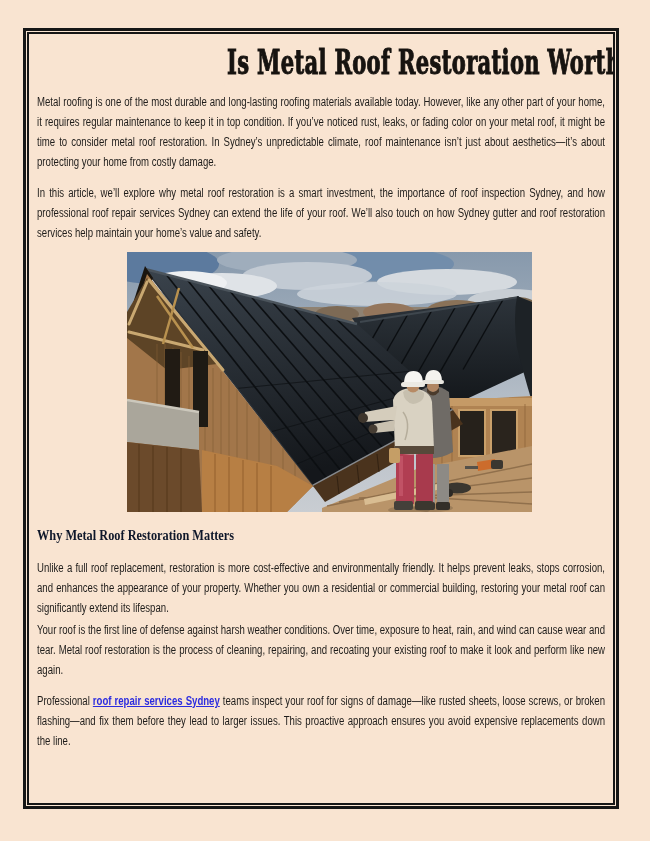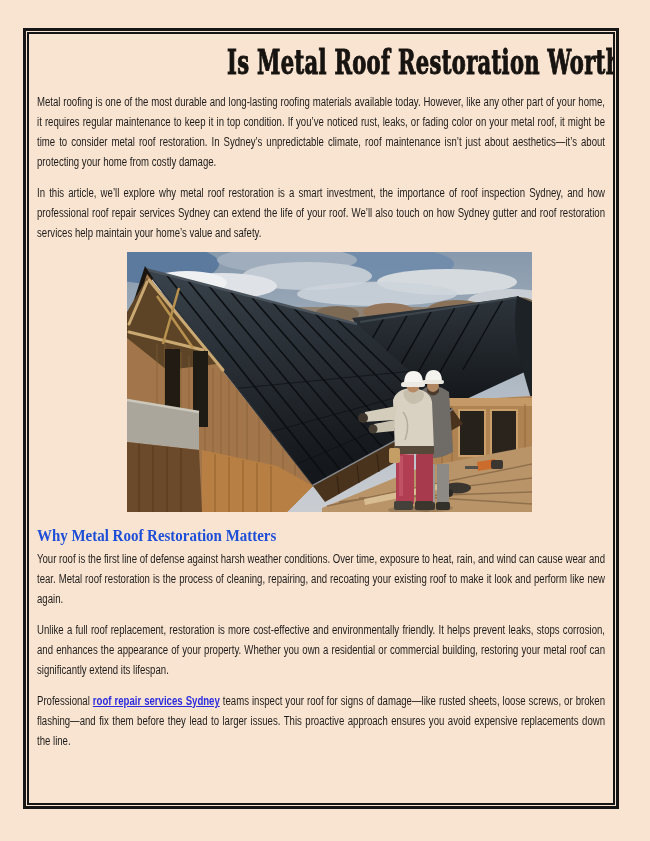--- a/index.html
+++ b/index.html
@@ -53,22 +53,22 @@
     width: 125%;
     transform: scaleX(0.8);
     transform-origin: 0 0;
     text-align: justify;
   }
   p.tight { margin-top: 2px; }
   h2.section {
     margin: 13px 0 0 0; padding: 0;
     font-family: "Liberation Serif", serif;
     font-weight: bold;
-    font-size: 17px; line-height: 22px;
-    color: #1d4ed8;
+    font-size: 14px; line-height: 22px;
+    color: #0f172a;
     white-space: nowrap;
   }
   h2.section > span {
     display: inline-block;
     transform: scaleX(0.88);
     transform-origin: 0 50%;
   }
   a.doclink {
     font-weight: bold;
     color: #2c2cdf;
@@ -312,26 +312,26 @@
           <rect x="262" y="196" width="11" height="15" rx="2" fill="#c59e66"></rect>
           <circle cx="286" cy="134" r="6.5" fill="#b78a64"></circle>
           <path d="M277 132 Q277 119 286.5 119 Q296 119 296 132 Z" fill="#f6f5f1"></path>
           <rect x="274" y="130" width="24" height="5" rx="2.5" fill="#eceae3"></rect>
         </g>
       </svg>
     </figure>
 
     <h2 class="section"><span>Why Metal Roof Restoration Matters</span></h2>
 
+    <p class="body">
+        <span class="pz">Unlike a full roof replacement, restoration is more cost-effective and environmentally friendly. It helps prevent leaks, stops corrosion, and enhances the appearance of your property. Whether you own a residential or commercial building, restoring your metal roof can significantly extend its lifespan.</span>
+      </p>
+
     <p class="body tight">
         <span class="pz">Your roof is the first line of defense against harsh weather conditions. Over time, exposure to heat, rain, and wind can cause wear and tear. Metal roof restoration is the process of cleaning, repairing, and recoating your existing roof to make it look and perform like new again.</span>
       </p>
 
     <p class="body">
-        <span class="pz">Unlike a full roof replacement, restoration is more cost-effective and environmentally friendly. It helps prevent leaks, stops corrosion, and enhances the appearance of your property. Whether you own a residential or commercial building, restoring your metal roof can significantly extend its lifespan.</span>
-      </p>
-
-    <p class="body">
         <span class="pz"><span>Professional </span><a class="doclink" href="#">roof repair services Sydney</a><span> teams inspect your roof for signs of damage—like rusted sheets, loose screws, or broken flashing—and fix them before they lead to larger issues. This proactive approach ensures you avoid expensive replacements down the line.</span></span>
       </p>
 
   </div>
 </div>
 
 </body></html>

